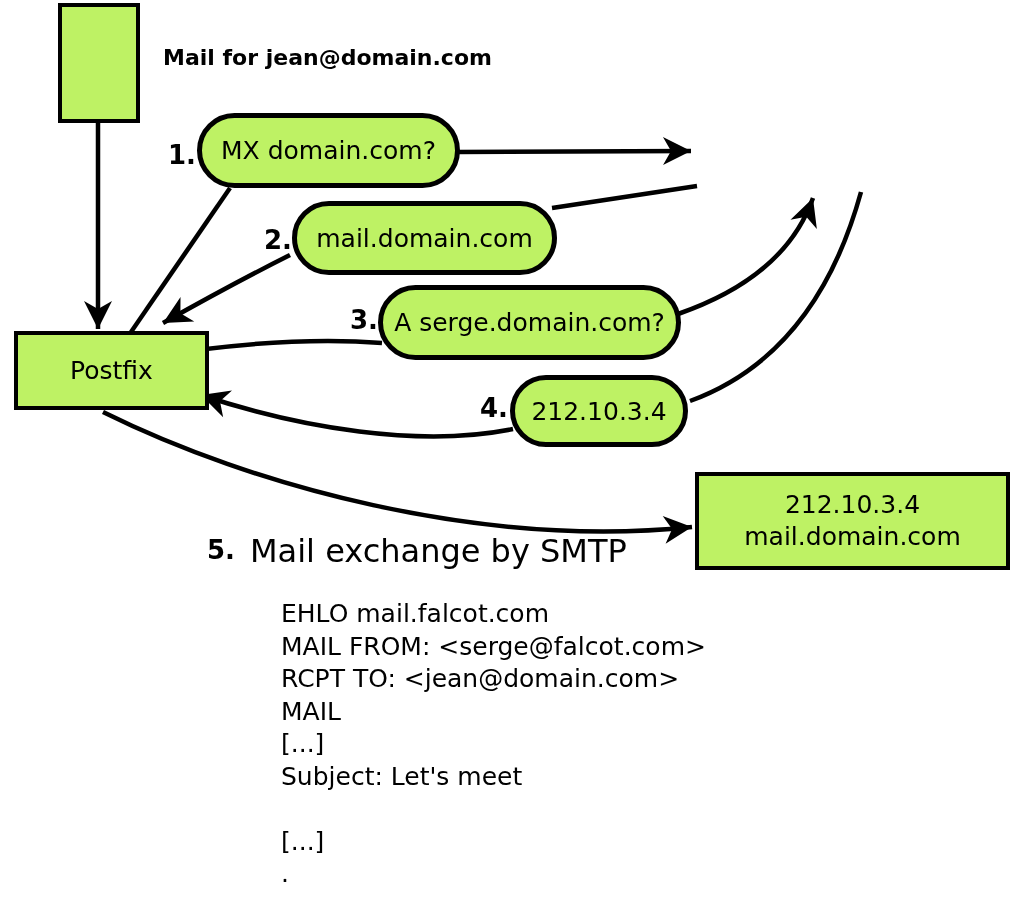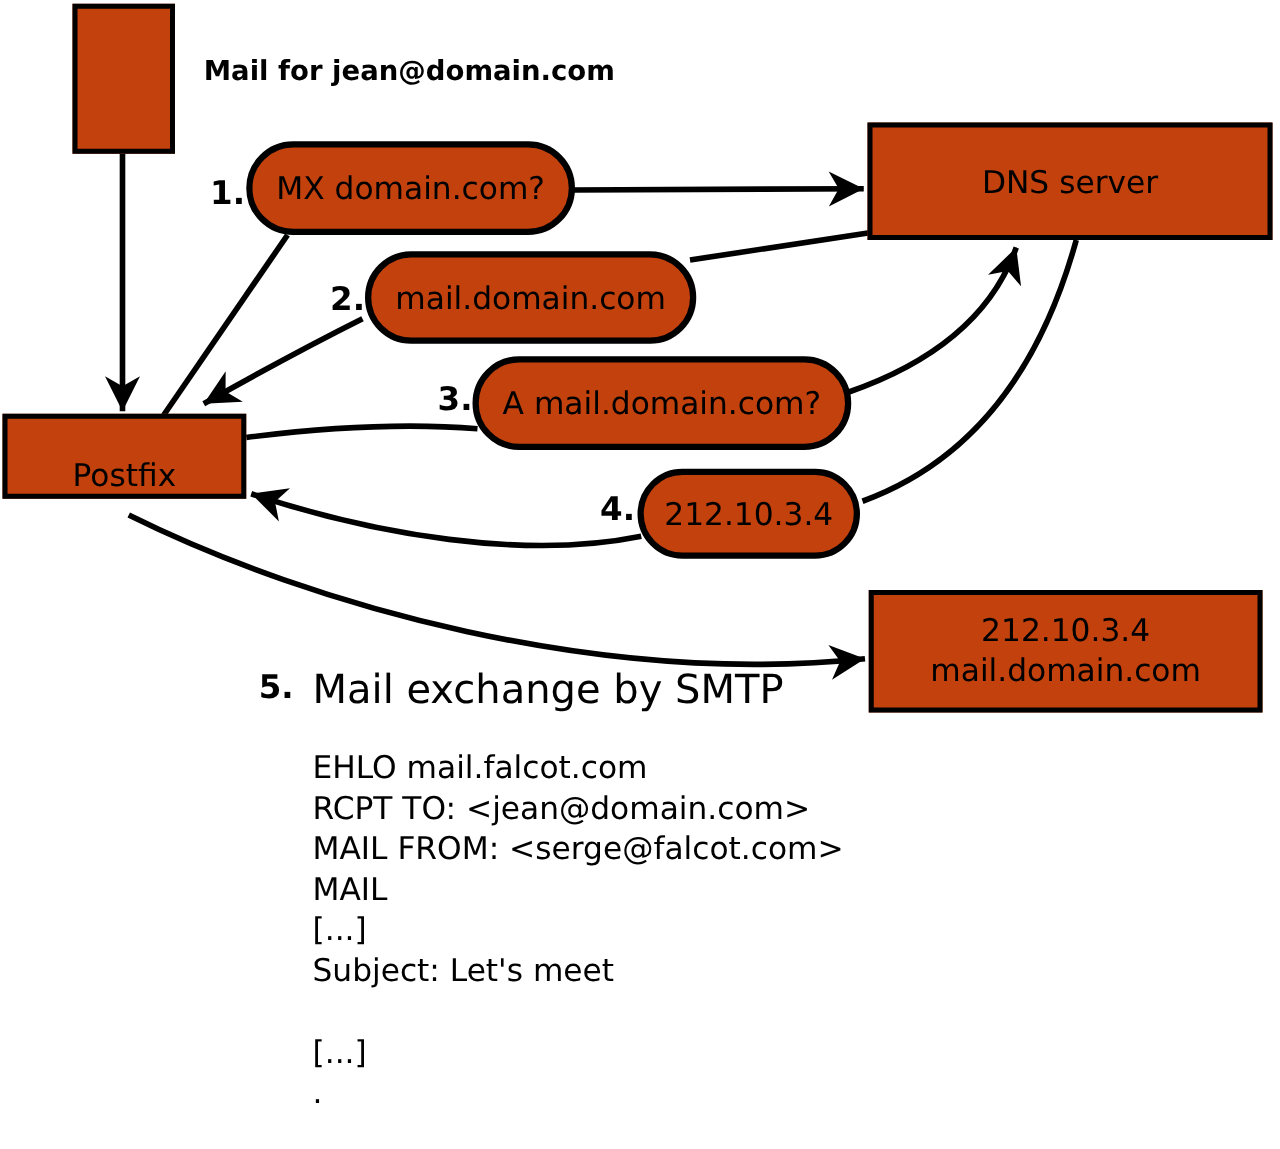--- a/index.html
+++ b/index.html
@@ -2,35 +2,35 @@
 <html><head>
 <meta charset="utf-8">
 <style>
   html,body{margin:0;padding:0;background:#fff;}
   .canvas{
     position:relative;width:1024px;height:919px;background:#ffffff;
     overflow:hidden;color:#000;font-family:"DejaVu Sans",sans-serif;
   }
   svg.wires{position:absolute;left:0;top:0;width:1024px;height:919px;}
   .node{
-    position:absolute;background:#c2410c;border:4px solid #000;
+    position:absolute;background:#bef264;border:4px solid #000;
     display:flex;align-items:center;justify-content:center;
     font-size:25px;box-sizing:border-box;text-align:center;
   }
   .pill{border-radius:38px;border-width:5px;}
   .dest-lines{display:flex;flex-direction:column;line-height:32px;}
   .num{
     position:absolute;font-weight:bold;font-size:26px;text-align:right;
     width:56px;line-height:28px;
   }
   .num-left{text-align:left;width:auto;}
   .note{position:absolute;font-weight:bold;font-size:22px;line-height:30px;}
   .plain-label{position:absolute;font-size:32px;line-height:30px;}
   .smtp{position:absolute;left:250px;top:598px;font-size:25px;line-height:32.5px;}
-  .smtp-line{height:32.5px;white-space:pre;}
+  .smtp-line{height:32.5px;white-space:pre;margin-left:31px;}
 </style>
 </head>
 <body>
 
 <div class="canvas">
 
   <svg class="wires" viewBox="0 0 1024 919" xmlns="http://www.w3.org/2000/svg">
     <defs>
       <marker id="ah" markerUnits="userSpaceOnUse" markerWidth="62" markerHeight="34" viewBox="-31 -17 62 34" refX="0" refY="0" orient="auto">
         <path d="M 0 0 L -28 -14 L -20 0 L -28 14 Z" fill="#000"></path>
@@ -45,61 +45,58 @@
       <path d="M 197 350 C 260 342 320 338 382 343"></path>
       <path d="M 678 314 Q 785 277 813 198" marker-end="url(#ah)"></path>
       <path d="M 861 192 Q 816 355 690 401"></path>
       <path d="M 513 429 C 420 448 300 428 201 395" marker-end="url(#ah)"></path>
       <path d="M 103 412 C 250 485 480 549 692 527" marker-end="url(#ah)"></path>
     </g>
   </svg>
 
   <div class="node" style="left:58px;top:3px;width:82px;height:120px;"></div>
 
-  <div class="node" style="left:2px;top:331px;width:195px;height:68px;align-items:flex-end;">
+  <div class="node" style="left:14px;top:331px;width:195px;height:79px;">
     <span>Postfix</span>
   </div>
 
-  <div class="node" style="left:694px;top:98px;width:324px;height:94px;">
-    <span>DNS server</span>
-  </div>
 
   <div class="node" style="left:695px;top:472px;width:315px;height:98px;">
     <div class="dest-lines">
       <span>212.10.3.4</span>
       <span>mail.domain.com</span>
     </div>
   </div>
 
   <div class="node pill" style="left:197px;top:113px;width:263px;height:75px;">
     <span>MX domain.com?</span>
   </div>
   <div class="node pill" style="left:292px;top:201px;width:265px;height:74px;">
     <span>mail.domain.com</span>
   </div>
   <div class="node pill" style="left:378px;top:285px;width:303px;height:75px;">
-    <span>A mail.domain.com?</span>
+    <span>A serge.domain.com?</span>
   </div>
   <div class="node pill" style="left:510px;top:375px;width:178px;height:72px;">
     <span>212.10.3.4</span>
   </div>
 
   <div class="num" style="left:140px;top:141px;">1.</div>
   <div class="num" style="left:236px;top:226px;">2.</div>
   <div class="num" style="left:322px;top:306px;">3.</div>
   <div class="num" style="left:452px;top:394px;">4.</div>
   <div class="num num-left" style="left:207px;top:536px;">5.</div>
 
   <div class="note" style="left:163px;top:43px;">Mail for jean@domain.com</div>
   <div class="plain-label" style="left:250px;top:536px;">Mail exchange by SMTP</div>
 
   <div class="smtp">
     <div class="smtp-line">EHLO mail.falcot.com</div>
+    <div class="smtp-line">MAIL FROM: &lt;serge@falcot.com&gt;</div>
     <div class="smtp-line">RCPT TO: &lt;jean@domain.com&gt;</div>
-    <div class="smtp-line">MAIL FROM: &lt;serge@falcot.com&gt;</div>
     <div class="smtp-line">MAIL</div>
     <div class="smtp-line">[...]</div>
     <div class="smtp-line">Subject: Let's meet</div>
     <div class="smtp-line"></div>
     <div class="smtp-line">[...]</div>
     <div class="smtp-line">.</div>
   </div>
 
 </div>
 

